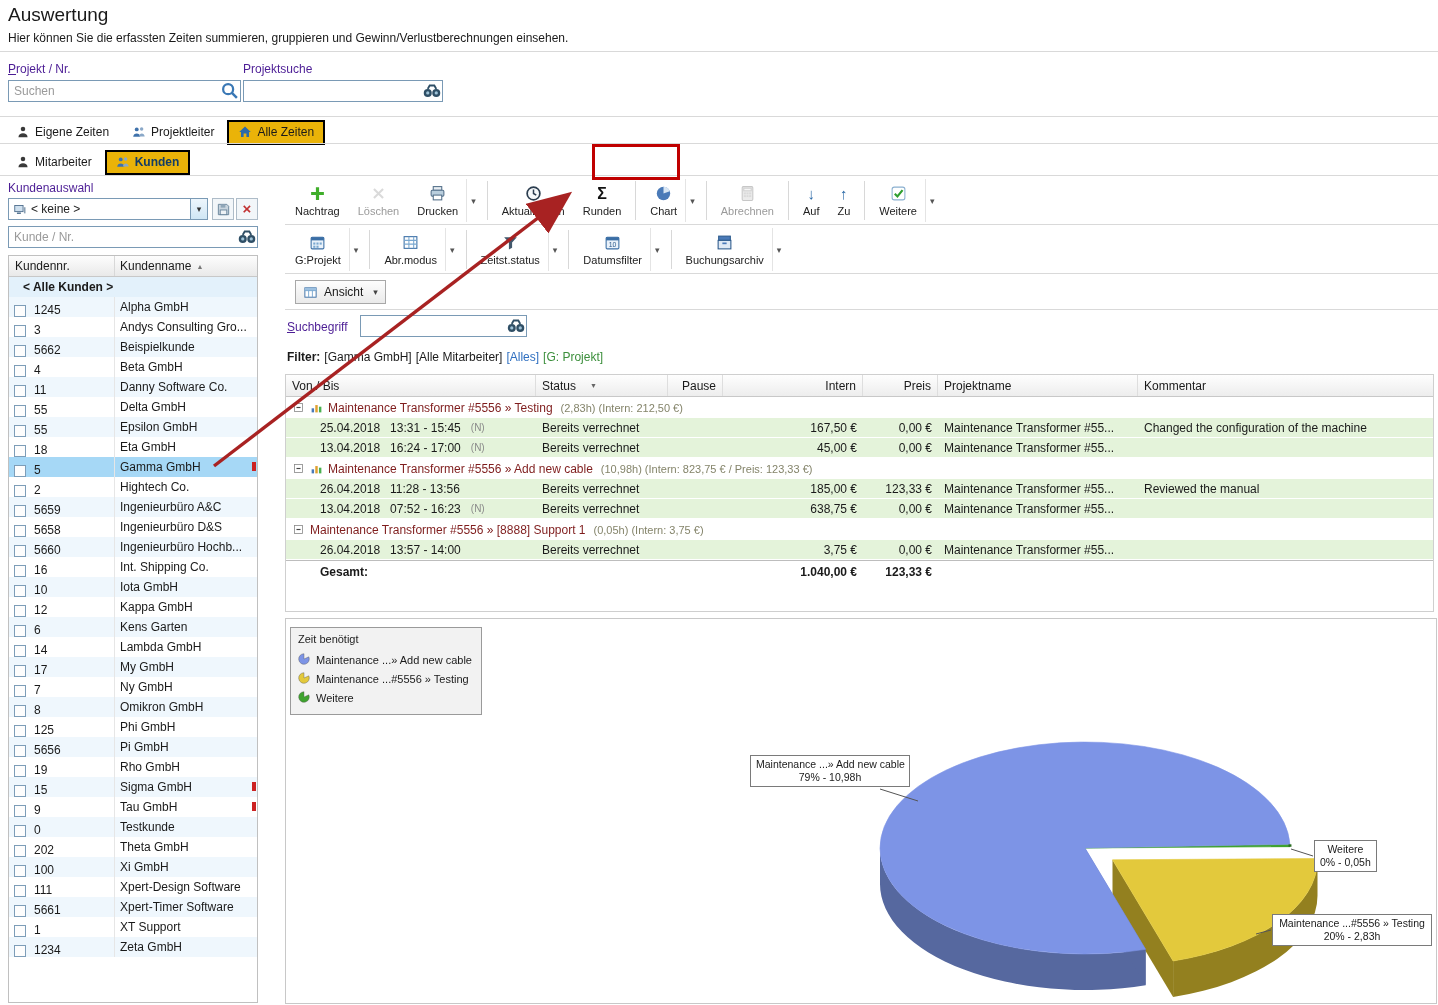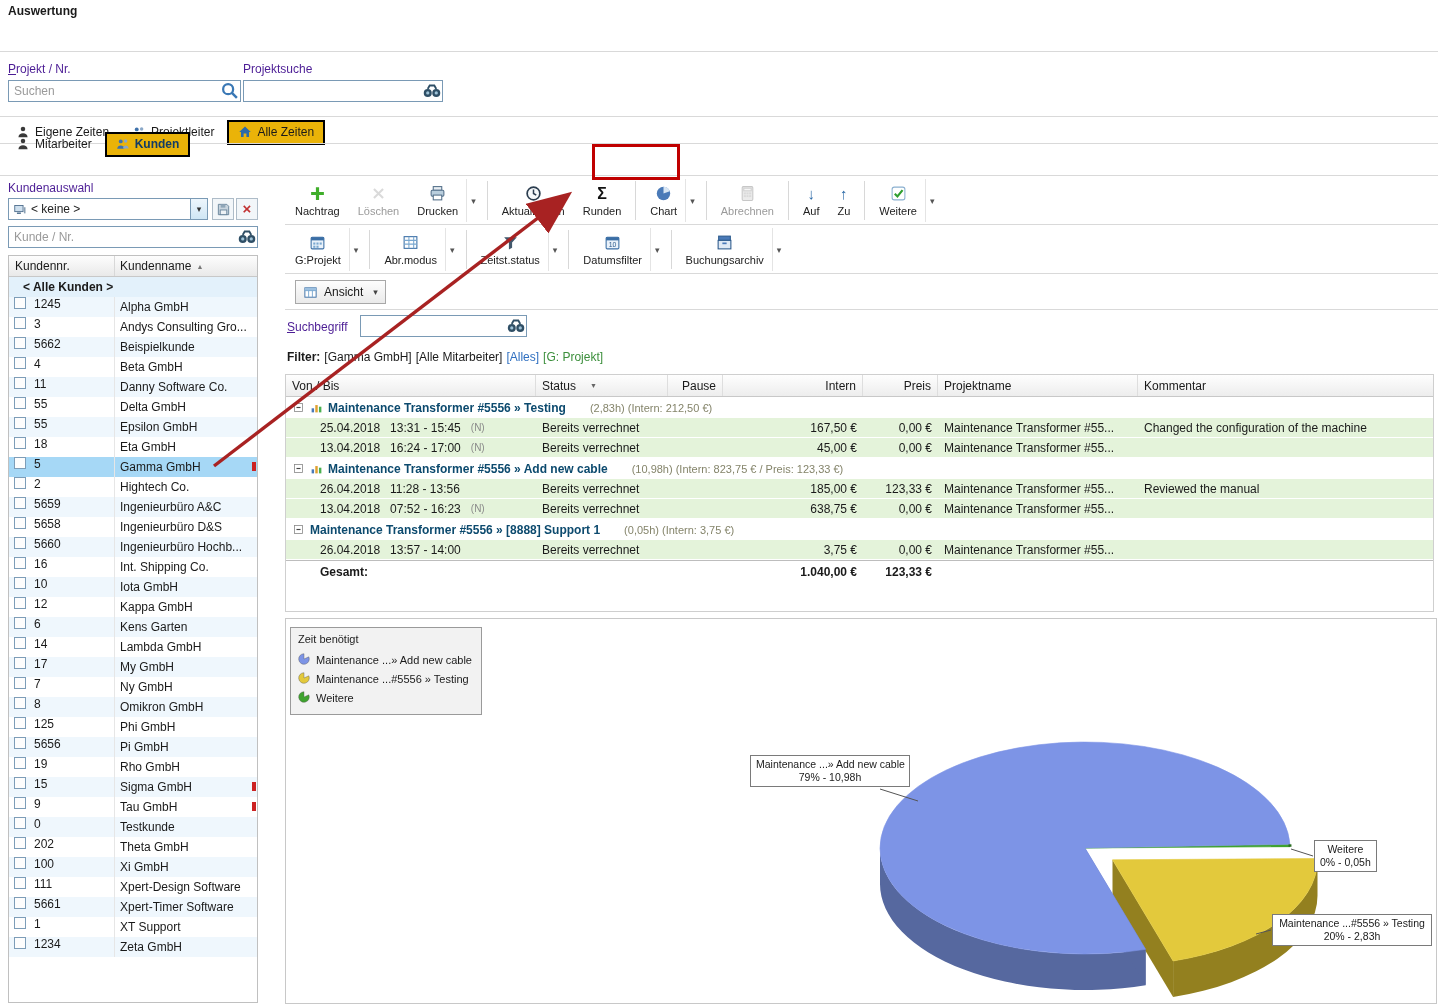--- a/index.html
+++ b/index.html
@@ -1,21 +1,21 @@
 <!DOCTYPE html>
 <html><head>
 <meta charset="utf-8">
 <style>
 *{margin:0;padding:0;box-sizing:border-box;}
 body{background:#fff;font-family:"Liberation Sans",sans-serif;}
 #screen{position:relative;width:1438px;height:1005px;overflow:hidden;background:#fff;font-size:12px;color:#1a1a1a;}
 .hline{position:absolute;left:0;right:0;border-top:1px solid #d9d9d9;}
 .hline.right{left:285px;}
 .lbl{position:absolute;font-size:12px;color:#4c1d95;white-space:nowrap;}
-.page-title{position:absolute;left:8px;top:4px;font-size:12px;font-weight:bold;}
+.page-title{position:absolute;left:8px;top:4px;font-size:19px;font-weight:normal;}
 .page-subtitle{position:absolute;left:8px;top:31px;font-size:12px;}
 
 .inp{position:absolute;height:22px;border:1px solid #7a9ab5;background:#fff;display:flex;align-items:center;}
 .inp input{flex:1;min-width:0;border:none;outline:none;background:transparent;font:12px "Liberation Sans",sans-serif;padding:0 5px;color:#333;}
 .inp input::placeholder{color:#9a9a9a;opacity:1;}
 .inp-ic{width:20px;display:flex;justify-content:center;align-items:center;flex:none;}
 .ic{display:inline-flex;align-items:center;justify-content:center;}
 .ic svg{display:block;}
 
 .tabrow{position:absolute;display:flex;gap:3px;align-items:stretch;}
@@ -49,21 +49,21 @@
 .cust-table{position:absolute;left:8px;top:255px;width:250px;height:748px;border:1px solid #c0c0c0;background:#fff;font-size:12px;overflow:hidden;}
 .cust-head{display:flex;height:21px;background:linear-gradient(#fdfdfd,#e9e9e9);border-bottom:1px solid #c8c8c8;}
 .ch1{width:106px;padding-left:6px;border-right:1px solid #d8d8d8;height:100%;display:flex;align-items:center;}
 .ch2{flex:1;padding-left:5px;display:flex;align-items:center;gap:5px;}
 .sort-asc{font-size:7px;color:#777;}
 .crow{display:flex;height:20px;align-items:center;position:relative;background:#fff;}
 .crow.alt{background:#eff7fd;}
 .crow.selected{background:#a6d8f6;}
 .crow.all{background:#e3f1fb;font-weight:bold;}
 .cname-full{padding-left:14px;}
-.cnr{width:106px;display:flex;align-items:flex-start;gap:8px;padding-left:5px;border-right:1px solid #e6e6e6;height:100%;}
+.cnr{width:106px;display:flex;align-items:flex-end;gap:8px;padding-left:5px;border-right:1px solid #e6e6e6;height:100%;}
 .cb{width:12px;height:12px;border:1px solid #7d9db8;background:#fdfdfd;flex:none;}
 .cname{flex:1;padding-left:5px;white-space:nowrap;overflow:hidden;}
 .rmark{position:absolute;right:1px;top:5px;width:4px;height:9px;background:#cc2222;}
 
 .ansicht-btn{position:absolute;left:295px;top:280px;height:24px;display:flex;align-items:center;gap:6px;padding:0 7px;border:1px solid #a8a8a8;background:linear-gradient(#fdfdfd,#eaeaea);font-size:12px;}
 .ansicht-btn .ic svg{width:15px;height:15px;}
 .ansicht-arrow{font-size:9px;color:#444;margin-left:4px;}
 
 .filter-line{position:absolute;left:287px;top:350px;font-size:12px;white-space:nowrap;}
 .f-label{font-weight:bold;margin-right:4px;}
@@ -80,22 +80,22 @@
 .col2{width:55px;flex:none;}
 .col3{width:55px;flex:none;margin-top:24px;}
 .col4{width:85px;flex:none;}
 .col5{width:75px;flex:none;}
 .col6{width:200px;flex:none;}
 .col7{flex:1;border-right:none;}
 .hc.num,.c.num{justify-content:flex-end;text-align:center;}
 .sorticon{font-size:7px;color:#666;margin-left:14px;}
 .grow{display:flex;align-items:center;height:21px;padding-left:6px;gap:5px;background:#fff;}
 .grow .ic svg{width:13px;height:13px;}
-.gtitle{font-weight:bold;color:#0c4a6e;white-space:nowrap;}
-.gmeta{color:#84846a;font-size:11px;white-space:nowrap;margin-left:19px;}
+.gtitle{font-weight:normal;color:#7f1d1d;white-space:nowrap;}
+.gmeta{color:#84846a;font-size:11px;white-space:nowrap;margin-left:3px;}
 .trow{display:flex;height:20px;background:#e4f3da;border-bottom:1px solid #fff;align-items:stretch;}
 .c{display:flex;align-items:center;padding:0 6px;white-space:nowrap;overflow:hidden;}
 .trow .col0{padding-left:34px;gap:10px;}
 .flag{color:#8a8a8a;font-size:10px;}
 .total-row{display:flex;height:22px;align-items:stretch;border-top:1px solid #bdbdbd;font-weight:bold;background:#fff;}
 .total-row .col0{padding-left:34px;}
 
 .chart-box{position:absolute;left:285px;top:618px;width:1152px;height:386px;border:1px solid #c8c8c8;background:#fff;}
 #pie-svg{position:absolute;left:0;top:0;z-index:2;pointer-events:none;}
 .legend{position:absolute;left:290px;top:627px;width:192px;background:#f2f2f2;border:1px solid #9a9a9a;padding:5px 7px 7px;font-size:11px;z-index:3;}
@@ -105,20 +105,21 @@
 
 .anno-box{position:absolute;left:592px;top:144px;width:88px;height:36px;border:3px solid #c00000;z-index:10;}
 #anno-arrow{position:absolute;left:0;top:0;z-index:11;pointer-events:none;}
 </style>
 </head>
 <body>
 
 <div id="screen">
 
   <div class="page-title">Auswertung</div>
+  <div class="page-subtitle">Hier können Sie die erfassten Zeiten summieren, gruppieren und Gewinn/Verlustberechnungen einsehen.</div>
   <div class="hline" style="top:51px"></div>
 
   <div class="lbl" style="left:8px;top:62px"><u>P</u>rojekt / Nr.</div>
   <div class="inp" style="left:8px;top:80px;width:233px">
     <input placeholder="Suchen" style="">
     <span class="inp-ic">
         <svg viewBox="0 0 16 16">
           <circle cx="6.5" cy="6.5" r="4" fill="none" stroke="#3a78b5" stroke-width="1.8"></circle>
           <path d="M9.5 9.5 13.5 13.5" stroke="#3a78b5" stroke-width="2"></path>
         </svg>
@@ -164,21 +165,21 @@
         <span class="ic ">
           <svg viewBox="0 0 16 16">
             <path d="M8 1.8 14.6 8h-2v5.6H9.6V9.8H6.4v3.8H3.4V8h-2z" fill="#2c6aa8"></path>
           </svg>
         </span>
         <span>Alle Zeiten</span>
       </div>
     </div>
   <div class="hline" style="top:143px"></div>
 
-  <div class="tabrow" id="left-tabs" style="left:6px;top:132px">
+  <div class="tabrow" id="left-tabs" style="left:6px;top:150px">
       <div class="vtab">
         <span class="ic ">
           <svg viewBox="0 0 16 16">
             <circle cx="8" cy="4.6" r="2.6" fill="#3a3a3a"></circle>
             <path d="M2.8 14c0-3 2.4-4.5 5.2-4.5s5.2 1.5 5.2 4.5z" fill="#3a3a3a"></path>
           </svg>
         </span>
         <span>Mitarbeiter</span>
       </div>
       <div class="vtab active">

